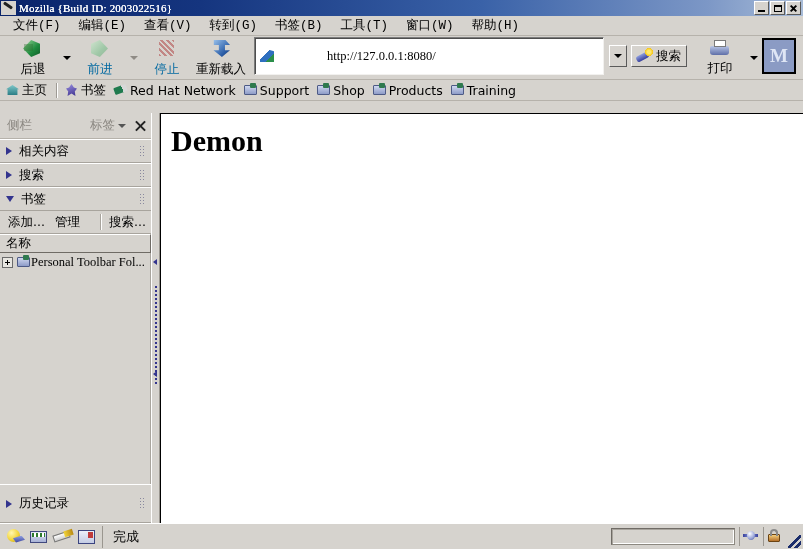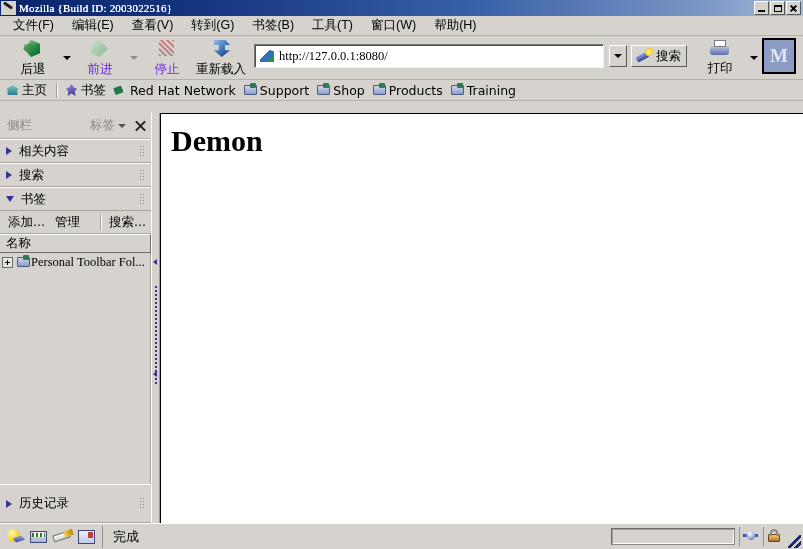--- a/index.html
+++ b/index.html
@@ -50,35 +50,35 @@
      clip-path:polygon(0 18%,18% 0,50% 30%,82% 0,100% 18%,68% 50%,100% 82%,82% 100%,50% 70%,18% 100%,0 82%,32% 50%);}
 
   
   .menubar{
     height:20px;flex:0 0 20px;display:flex;align-items:center;
     background:#d6d3ce;border-bottom:1px solid #b6b2ab;
     padding-left:4px;box-sizing:border-box;
   }
   .menu-item{
     padding:2px 9px;font-size:12.5px;color:#000;white-space:nowrap;cursor:default;
-    font-family:Liberation Sans, sans-serif;
+    font-family:Liberation Mono, monospace;
   }
 
   
   .toolbar{
     flex:0 0 44px;display:flex;align-items:center;
     background:#d6d3ce;border-bottom:1px solid #b6b2ab;
     padding:1px 3px 0 6px;box-sizing:border-box;
   }
   .tbar-btn{
     display:flex;flex-direction:column;align-items:center;justify-content:center;
     width:54px;height:42px;cursor:default;
   }
   .tbar-btn .lbl{font-size:12.5px;margin-top:1px;font-family:"DejaVu Sans","Liberation Sans",sans-serif;}
-  .tbar-btn.disabled .lbl{color:#6d28d9;}
+  .tbar-btn.disabled .lbl{color:#0369a1;}
   .ico{width:24px;height:22px;position:relative;}
 
   
   .ico-back:before{content:"";position:absolute;left:2px;top:2px;width:17px;height:17px;
     background:linear-gradient(135deg,#9ad79a,#1f8b3e 60%,#115c28);
     clip-path:polygon(0% 50%,48% 0%,100% 22%,100% 78%,48% 100%);}
   .ico-back:after{content:"";position:absolute;left:3px;top:6px;width:9px;height:7px;
     background:#2a6b2a;opacity:.35;}
   .ico-fwd:before{content:"";position:absolute;left:3px;top:2px;width:17px;height:17px;
     background:linear-gradient(135deg,#cfe9cf,#8dc49a 60%,#7fae89);
@@ -92,25 +92,25 @@
                repeating-linear-gradient(-45deg,#6464b2 0 2px,transparent 2px 4px);
     opacity:.55;}
   .tbar-drop{
     width:13px;height:40px;display:flex;align-items:center;justify-content:center;
   }
   .caret{width:0;height:0;border-left:4px solid transparent;border-right:4px solid transparent;border-top:4px solid #000;}
   .caret.dim{border-top-color:#8f8b85;}
 
   
   .urlwrap{
-    flex:1 1 auto;display:flex;align-items:center;height:24px;margin:0 5px 4px 6px;
+    flex:1 1 auto;display:flex;align-items:center;height:38px;margin:0 5px 4px 6px;
     background:#fff;
     border:1px solid #7b7b7b;border-right-color:#f2f1ef;border-bottom-color:#f2f1ef;
     box-shadow:inset 1px 1px 0 #4e4e4e;
-    box-sizing:border-box;padding:9px 2px;
+    box-sizing:border-box;padding:9px 2px;gap:48px;
   }
   .url-icon{width:17px;height:16px;margin:0 3px 0 2px;position:relative;flex:0 0 17px;}
   .url-icon:before{content:"";position:absolute;left:1px;top:1px;width:14px;height:13px;
     background:linear-gradient(135deg,#ffffff 0 40%,#2f6fbf 40% 70%,#2b8f4a 70%);
     clip-path:polygon(0 25%,45% 0,100% 18%,100% 100%,0 100%);}
   .url-text{
     font-family:"Liberation Serif","DejaVu Serif",serif;font-size:12.5px;
     color:#000;white-space:nowrap;overflow:hidden;flex:1 1 auto;
   }
   .url-drop{

